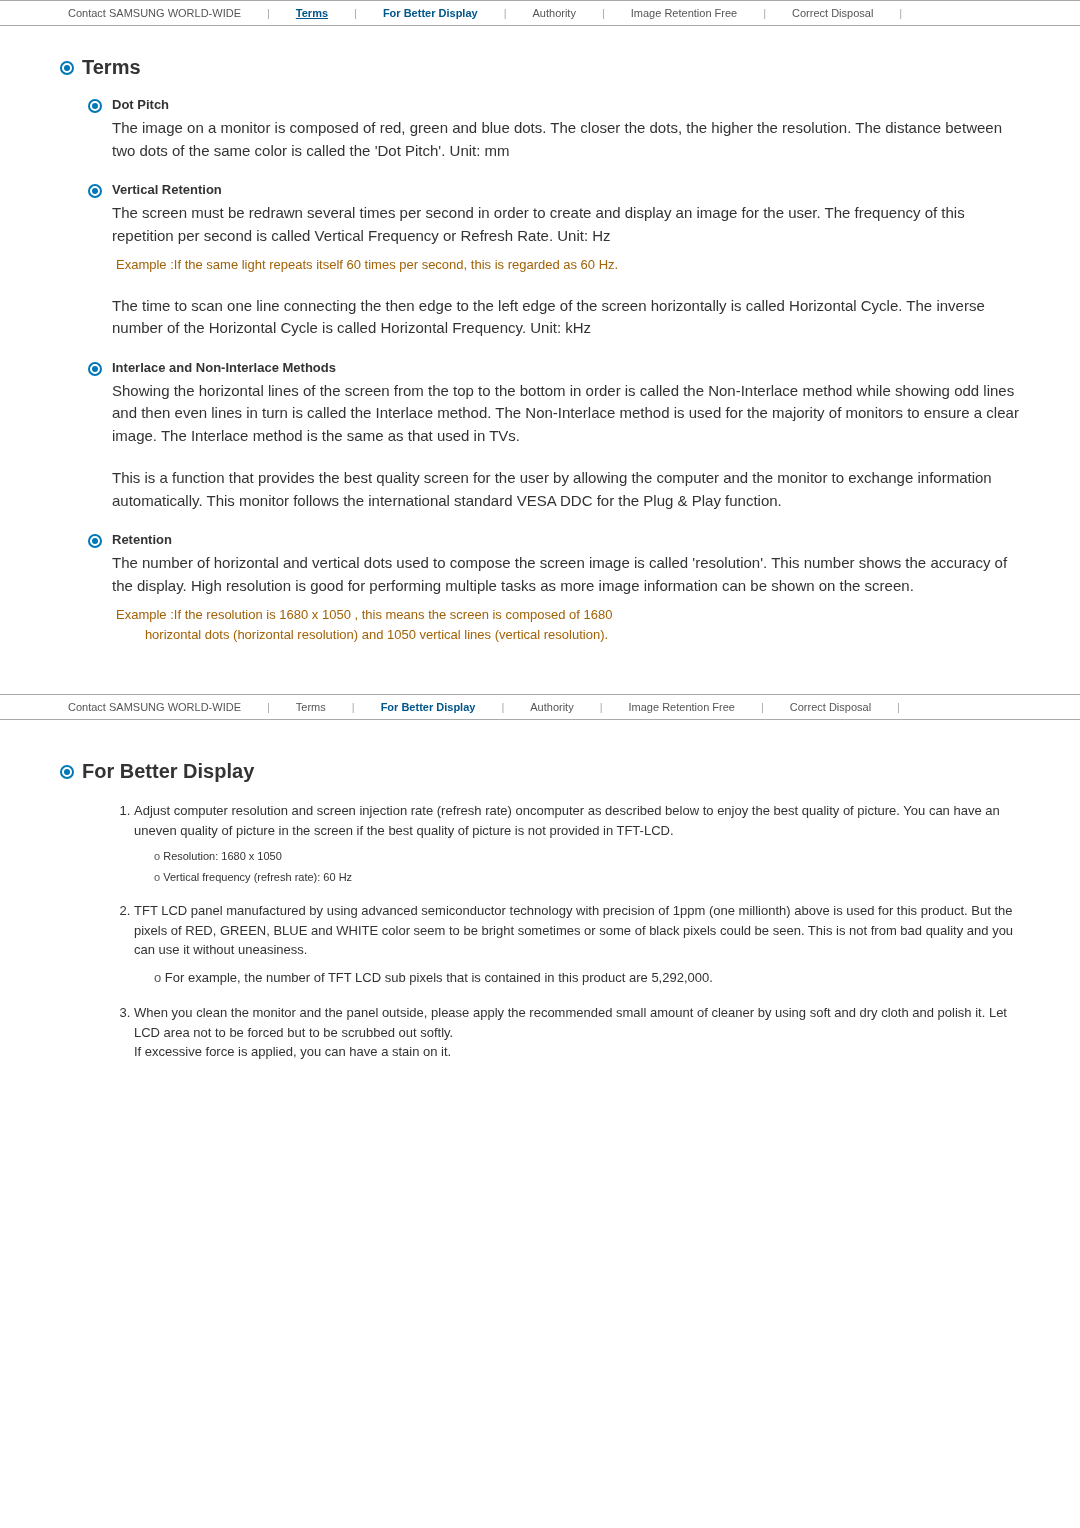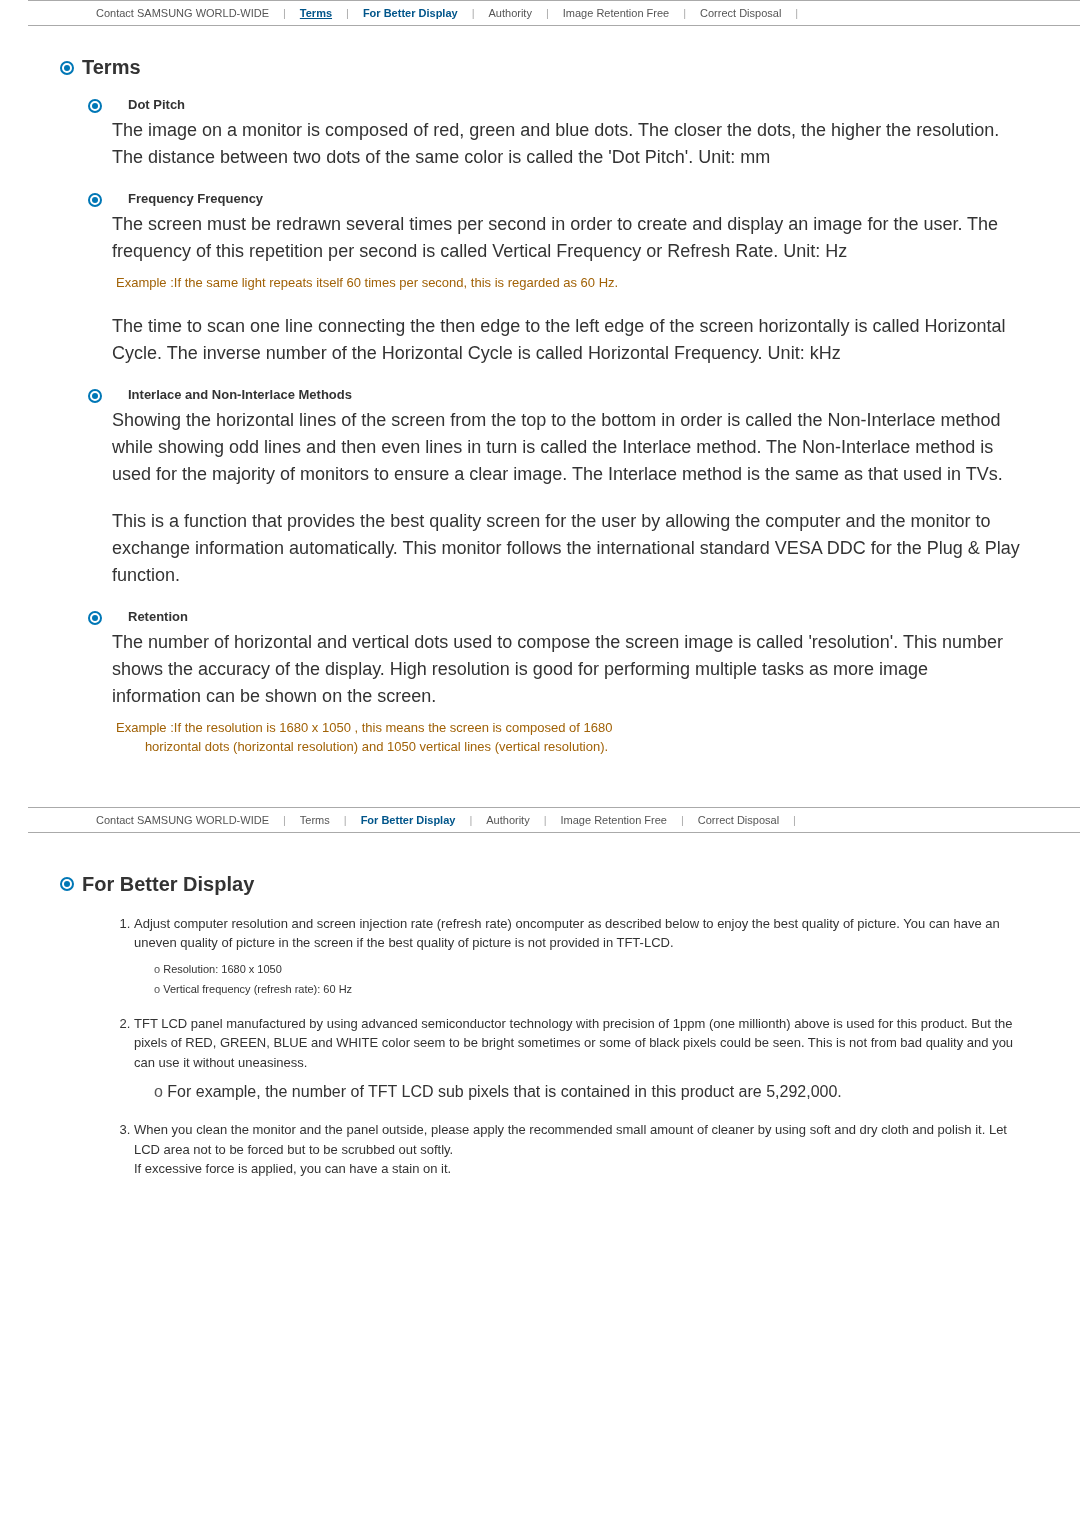--- a/index.html
+++ b/index.html
@@ -10,24 +10,23 @@
       background: #fff;
       padding: 0;
     }
 
     .nav-bar {
       border-top: 1px solid #aaa;
       border-bottom: 1px solid #aaa;
       padding: 6px 60px;
       display: flex;
       align-items: center;
-      gap: 4px;
+      gap: 16px;
       font-size: 11px;
       color: #555;
-      margin-left: 28px;
     }
 
     .nav-bar .nav-item {
       padding: 0 8px;
       color: #555;
       text-decoration: none;
       cursor: pointer;
     }
 
     .nav-bar .nav-item.active {
@@ -87,39 +86,39 @@
     }
 
     .term-item {
       margin-bottom: 20px;
       padding-left: 28px;
     }
 
     .term-header {
       display: flex;
       align-items: flex-start;
-      gap: 26px;
+      gap: 10px;
       margin-bottom: 4px;
     }
 
     .term-header .bullet-blue {
       margin-top: 2px;
     }
 
     .term-title {
       font-weight: bold;
       font-size: 13px;
       color: #333;
     }
 
     .term-body {
       padding-left: 24px;
       line-height: 1.5;
       color: #333;
-      font-size: 18px;
+      font-size: 15px;
     }
 
     .term-example {
       margin-top: 8px;
       padding-left: 28px;
       line-height: 1.5;
       color: #a16207;
       font-size: 13px;
     }
 
@@ -170,21 +169,21 @@
     }
 
     ul.sub-list2 {
       list-style: none;
       padding-left: 20px;
       margin-top: 8px;
     }
 
     ul.sub-list2 li {
       margin-bottom: 4px;
-      font-size: 16px;
+      font-size: 13px;
       line-height: 1.5;
     }
 
     ul.sub-list2 li::before {
       content: 'o ';
       color: #555;
     }
   </style>
 </head>
 <body>
@@ -215,21 +214,21 @@
     <div class="term-header">
       <span class="bullet-blue"></span>
       <span class="term-title">Dot Pitch</span>
     </div>
     <div class="term-body">The image on a monitor is composed of red, green and blue dots. The closer the dots, the higher the resolution. The distance between two dots of the same color is called the 'Dot Pitch'. Unit: mm</div>
   </div>
 
   <div class="term-item">
     <div class="term-header">
       <span class="bullet-blue"></span>
-      <span class="term-title">Frequency Frequency</span>
+      <span class="term-title">Vertical Retention</span>
     </div>
     <div class="term-body">The screen must be redrawn several times per second in order to create and display an image for the user. The frequency of this repetition per second is called Vertical Frequency or Refresh Rate. Unit: Hz</div>
     <div class="term-example">Example :If the same light repeats itself 60 times per second, this is regarded as 60 Hz.</div>
   </div>
 
   <div class="term-item">
     <div class="term-body">The time to scan one line connecting the then edge to the left edge of the screen horizontally is called Horizontal Cycle. The inverse number of the Horizontal Cycle is called Horizontal Frequency. Unit: kHz</div>
   </div>
 
   <div class="term-item">

